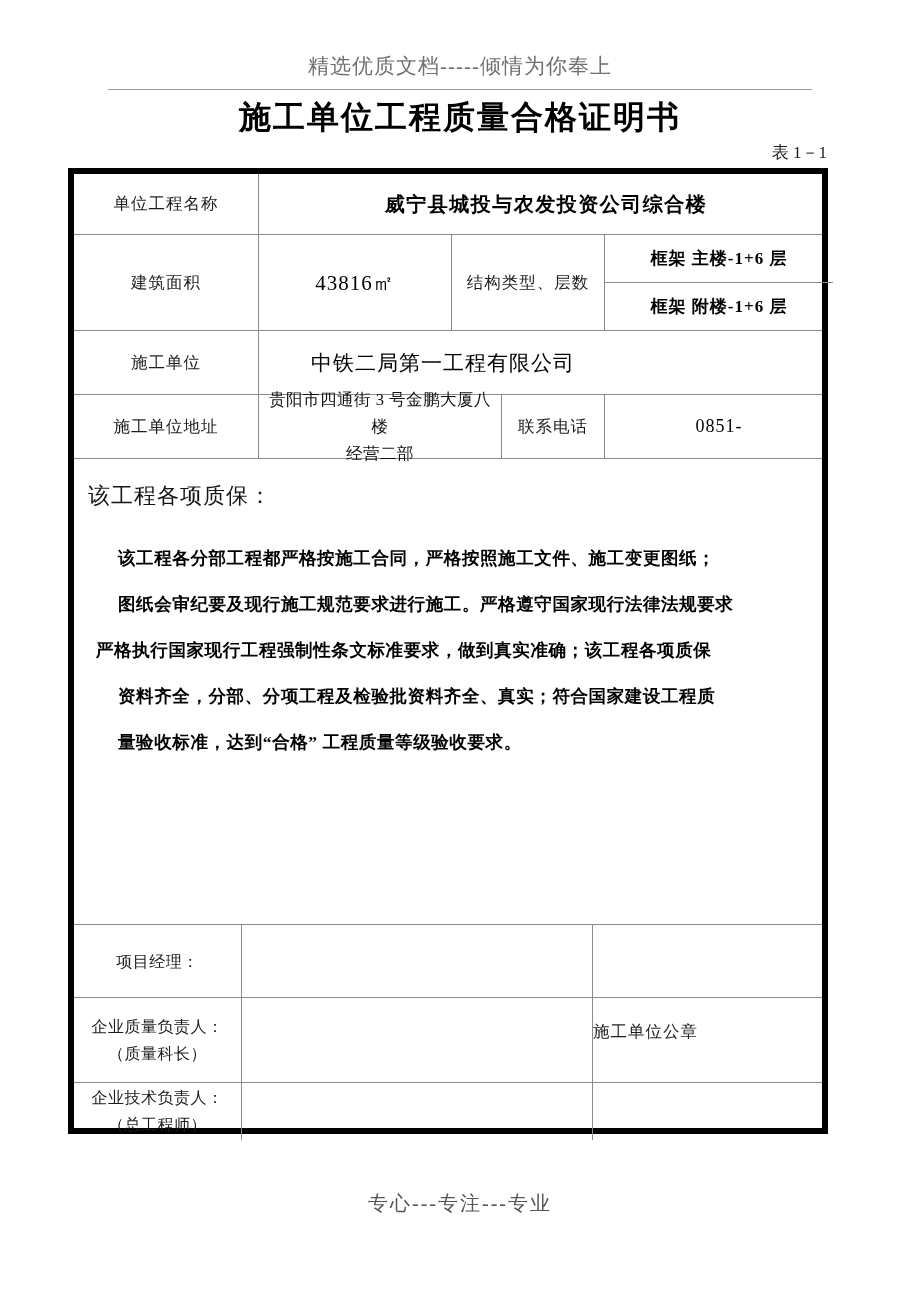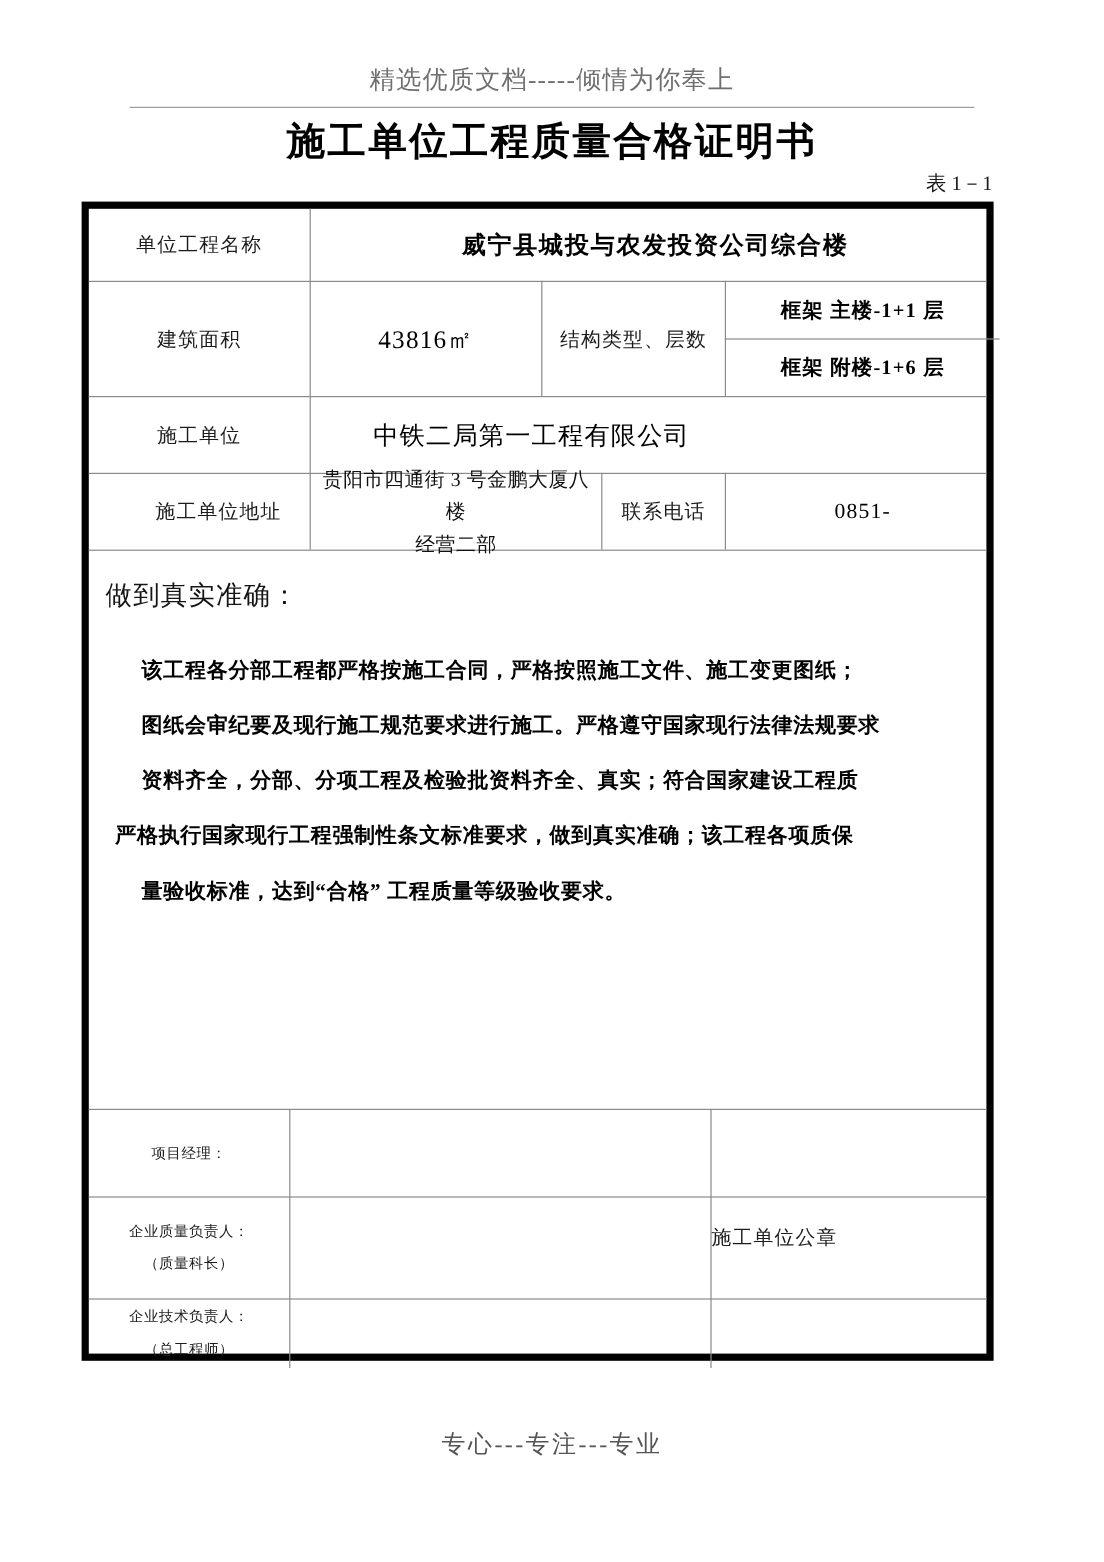--- a/index.html
+++ b/index.html
@@ -179,21 +179,21 @@
   }
 
   
   .sig-label {
     position: absolute;
     box-sizing: border-box;
     display: flex;
     flex-direction: column;
     align-items: center;
     justify-content: center;
-    font-size: 12px;
+    font-size: 16px;
     line-height: 27px;
     color: #1c1c1c;
     letter-spacing: 0.5px;
     text-align: center;
   }
   .seal-cell {
     position: absolute;
     box-sizing: border-box;
     display: flex;
     align-items: center;
@@ -261,56 +261,56 @@
     <div class="cell" style="left:0; top:61px; width:184px; height:95px;font-family:Liberation Serif, serif;">
       <span class="lbl">建筑面积</span>
     </div>
     <div class="cell" style="left:185px; top:61px; width:192px; height:95px;">
       <span class="val-reg">43816㎡</span>
     </div>
     <div class="cell" style="left:378px; top:61px; width:152px; height:95px;font-family:Liberation Serif, serif;">
       <span class="lbl">结构类型、层数</span>
     </div>
     <div class="cell" style="left:531px; top:61px; width:228px; height:47px;">
-      <span class="val-struct">框架   主楼-1+1 层</span>
+      <span class="val-struct">框架   主楼-1+6 层</span>
     </div>
     <div class="cell" style="left:531px; top:109px; width:228px; height:47px;">
       <span class="val-struct">框架   附楼-1+6 层</span>
     </div>
 
     <div class="cell" style="left:0; top:157px; width:184px; height:63px;">
       <span class="lbl">施工单位</span>
     </div>
     <div class="cell" style="left:185px; top:157px; width:574px; height:63px; justify-content:flex-start; padding-left:52px;">
       <span class="val-reg">中铁二局第一工程有限公司</span>
     </div>
 
-    <div class="cell" style="left:16px; top:221px; width:184px; height:63px;text-align:center;">
+    <div class="cell" style="left:0; top:221px; width:184px; height:63px;text-align:center;">
       <span class="lbl">施工单位地址</span>
     </div>
     <div class="cell" style="left:185px; top:221px; width:242px; height:63px;">
       <span class="addr">
         <span>贵阳市四通街 3 号金鹏大厦八楼</span><br>
         <span>经营二部</span>
       </span>
     </div>
     <div class="cell" style="left:428px; top:221px; width:102px; height:63px;">
       <span class="lbl">联系电话</span>
     </div>
     <div class="cell" style="left:531px; top:221px; width:228px; height:63px;">
       <span class="val-phone">0851-</span>
     </div>
 
     <div class="opinion-area" style="top:285px; width:759px; height:465px;">
-      <div class="opinion-title">做到真实准确：</div>
+      <div class="opinion-title">该工程各项质保：</div>
       <div class="opinion-body">
         <div class="opinion-line indent">该工程各分部工程都严格按施工合同，严格按照施工文件、施工变更图纸；</div>
         <div class="opinion-line indent">图纸会审纪要及现行施工规范要求进行施工。严格遵守国家现行法律法规要求</div>
+        <div class="opinion-line">严格执行国家现行工程强制性条文标准要求，做到真实准确；该工程各项质保</div>
         <div class="opinion-line indent">资料齐全，分部、分项工程及检验批资料齐全、真实；符合国家建设工程质</div>
-        <div class="opinion-line">严格执行国家现行工程强制性条文标准要求，做到真实准确；该工程各项质保</div>
         <div class="opinion-line indent">量验收标准，达到“合格” 工程质量等级验收要求。</div>
       </div>
     </div>
 
     <div class="sig-label" style="left:0; top:751px; width:167px; height:72px;">
       <span>项目经理：</span>
     </div>
     <div class="cell" style="left:168px; top:751px; width:350px; height:72px;"></div>
 
     <div class="sig-label" style="left:0; top:824px; width:167px; height:84px;">

